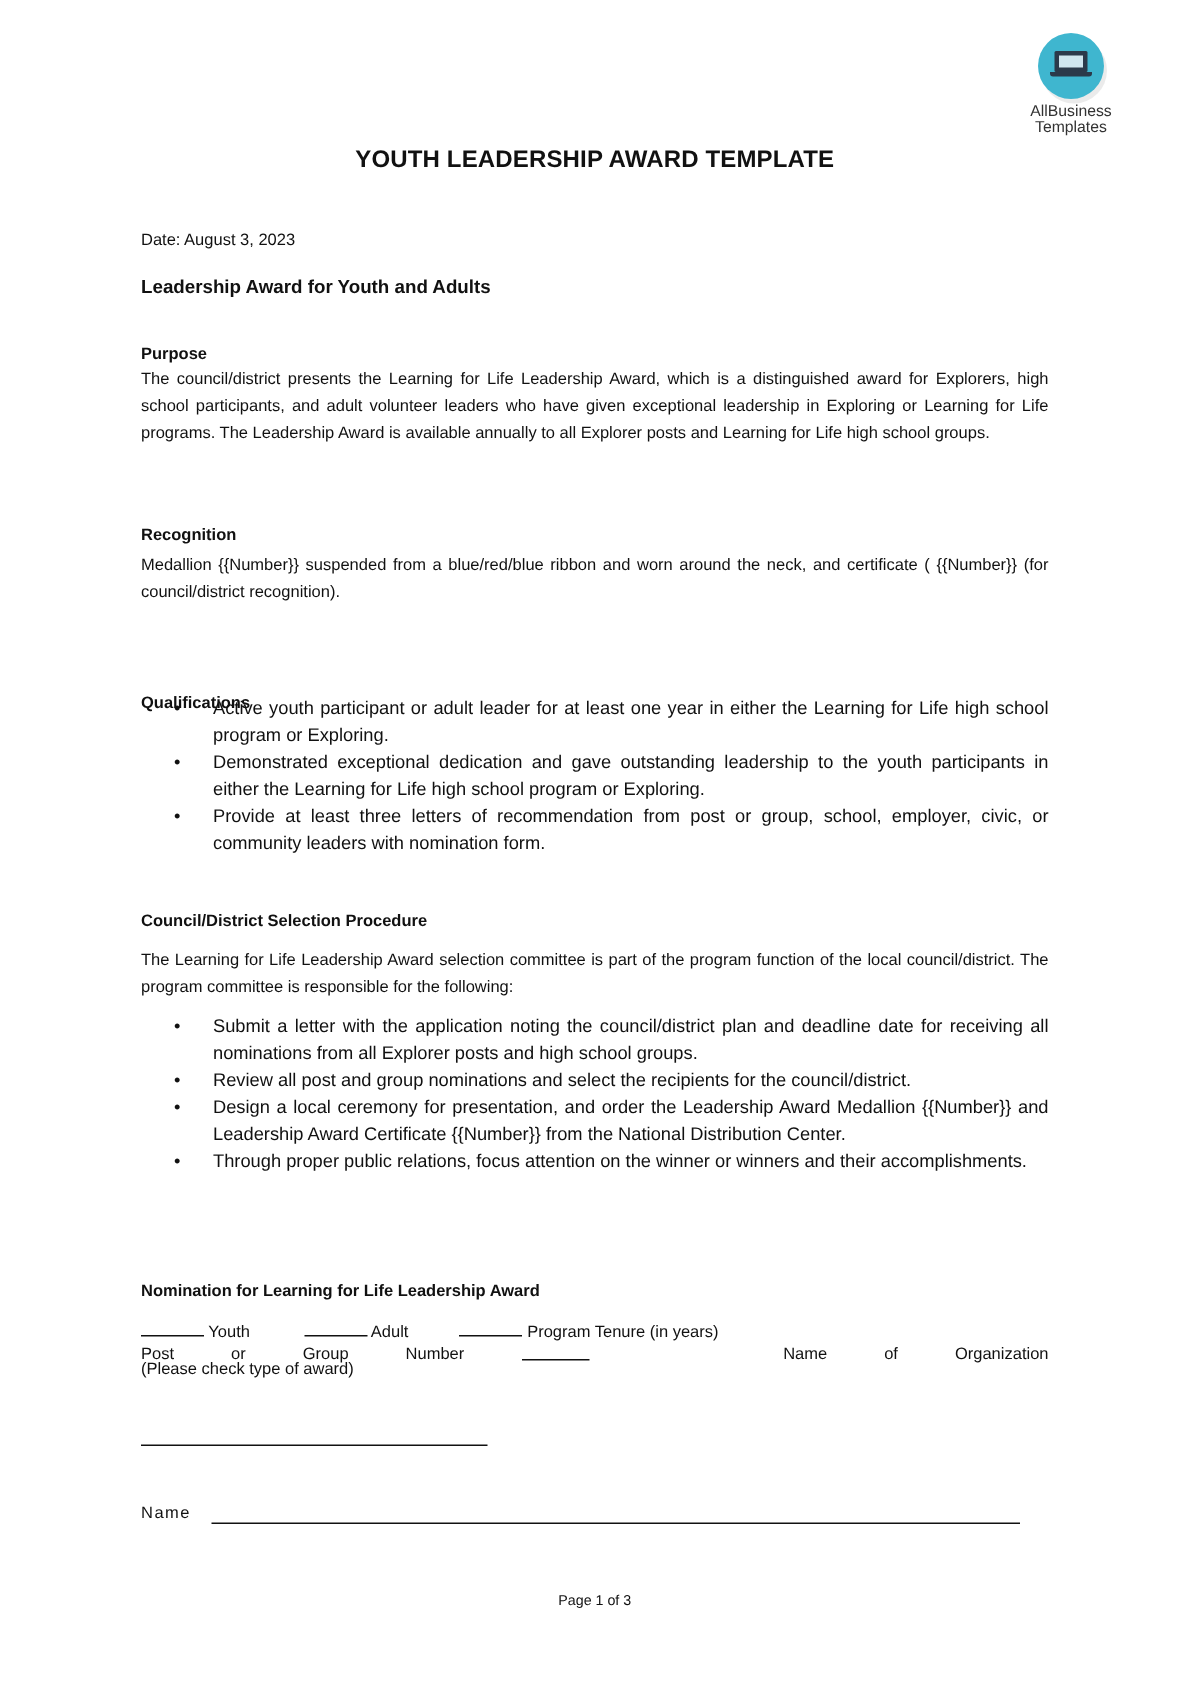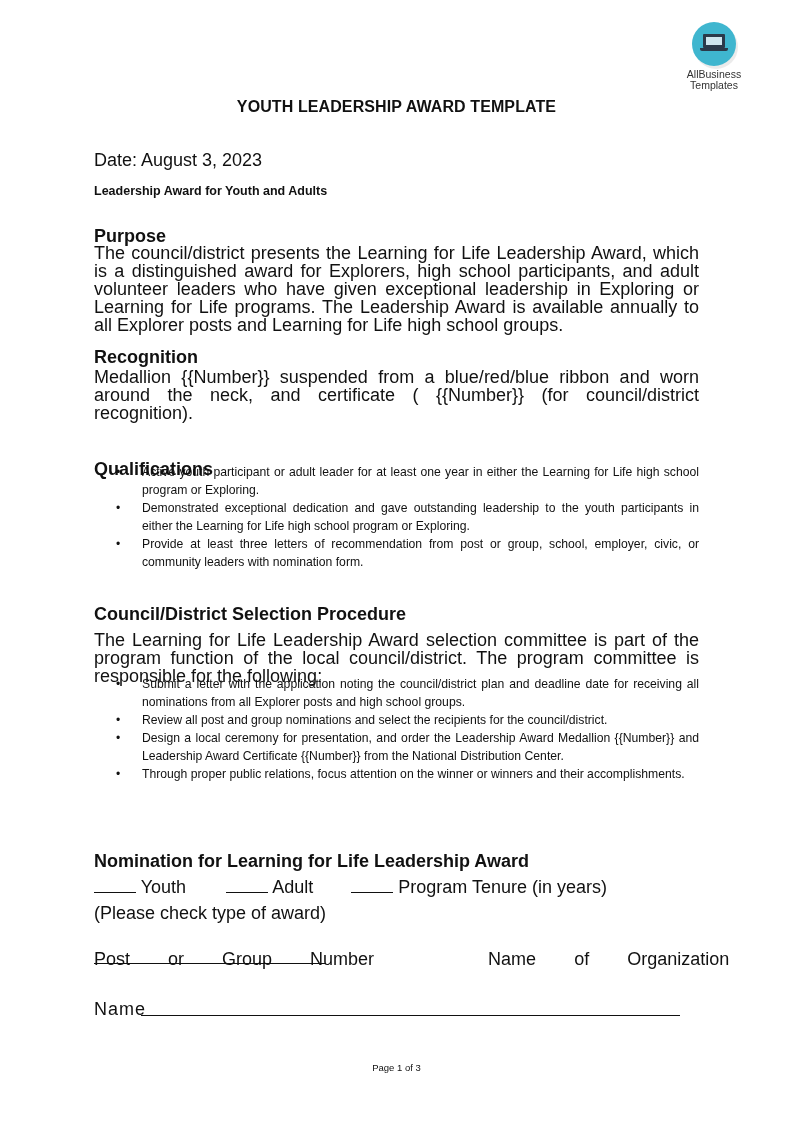--- a/index.html
+++ b/index.html
@@ -14,21 +14,21 @@
                    background: #2b3a4a; border-radius: 1px; }
   .laptop-screen::after { content: ""; position: absolute; left: 3px; top: 3px; width: 16px; height: 8px;
                           background: #cfe6ee; }
   .laptop-base { position: absolute; left: 8px; top: 26px; width: 28px; height: 3px;
                  background: #2b3a4a; border-radius: 0 0 2px 2px; }
   .logo-text { font-size: 10.5px; line-height: 11px; color: #333; margin-top: 3px; }
 
   .title { position: absolute; left: 0; width: 793px; top: 98px; text-align: center;
            font-size: 16px; font-weight: bold; letter-spacing: 0.1px; }
 
-  .block { position: absolute; left: 94px; width: 605px; font-size: 18px; line-height: 18px; }
+  .block { position: absolute; left: 94px; width: 605px; font-size: 11px; line-height: 18px; }
   .justify { text-align: justify; }
 
   .date { top: 151px; }
   .subtitle { top: 182px; font-weight: bold; font-size: 12.5px; }
 
   .purpose-h { top: 227px; font-weight: bold; }
   .purpose-p { top: 244px; }
 
   .recog-h { top: 348px; font-weight: bold; }
   .recog-p { top: 368px; }
@@ -41,21 +41,21 @@
   .qual-list { top: 463px; }
 
   .council-h { top: 605px; font-weight: bold; }
   .council-p { top: 631px; }
   .council-list { top: 675px; }
 
   .nom-h { top: 852px; font-weight: bold; }
   .nom-row { top: 878px; white-space: nowrap; }
   .blank { display: inline-block; border-bottom: 1px solid #111; height: 12px; vertical-align: baseline; }
   .nom-note { top: 904px; }
-  .post-row { top: 950px; display: flex; justify-content: space-between; gap: 38px; }
+  .post-row { top: 894px; display: flex; justify-content: space-between; gap: 38px; }
   .org-line { position: absolute; left: 94px; top: 963px; width: 231px; border-bottom: 1px solid #111; }
   .nominee-h { top: 974px; font-weight: bold; }
   .name-row { top: 1000px; letter-spacing: 1px; }
   .name-line { position: absolute; left: 141px; top: 1015px; width: 539px; border-bottom: 1px solid #111; }
 
   .footer { position: absolute; left: 0; width: 793px; top: 1062px; text-align: center; font-size: 9.5px; }
 </style>
 </head>
 <body>
 

